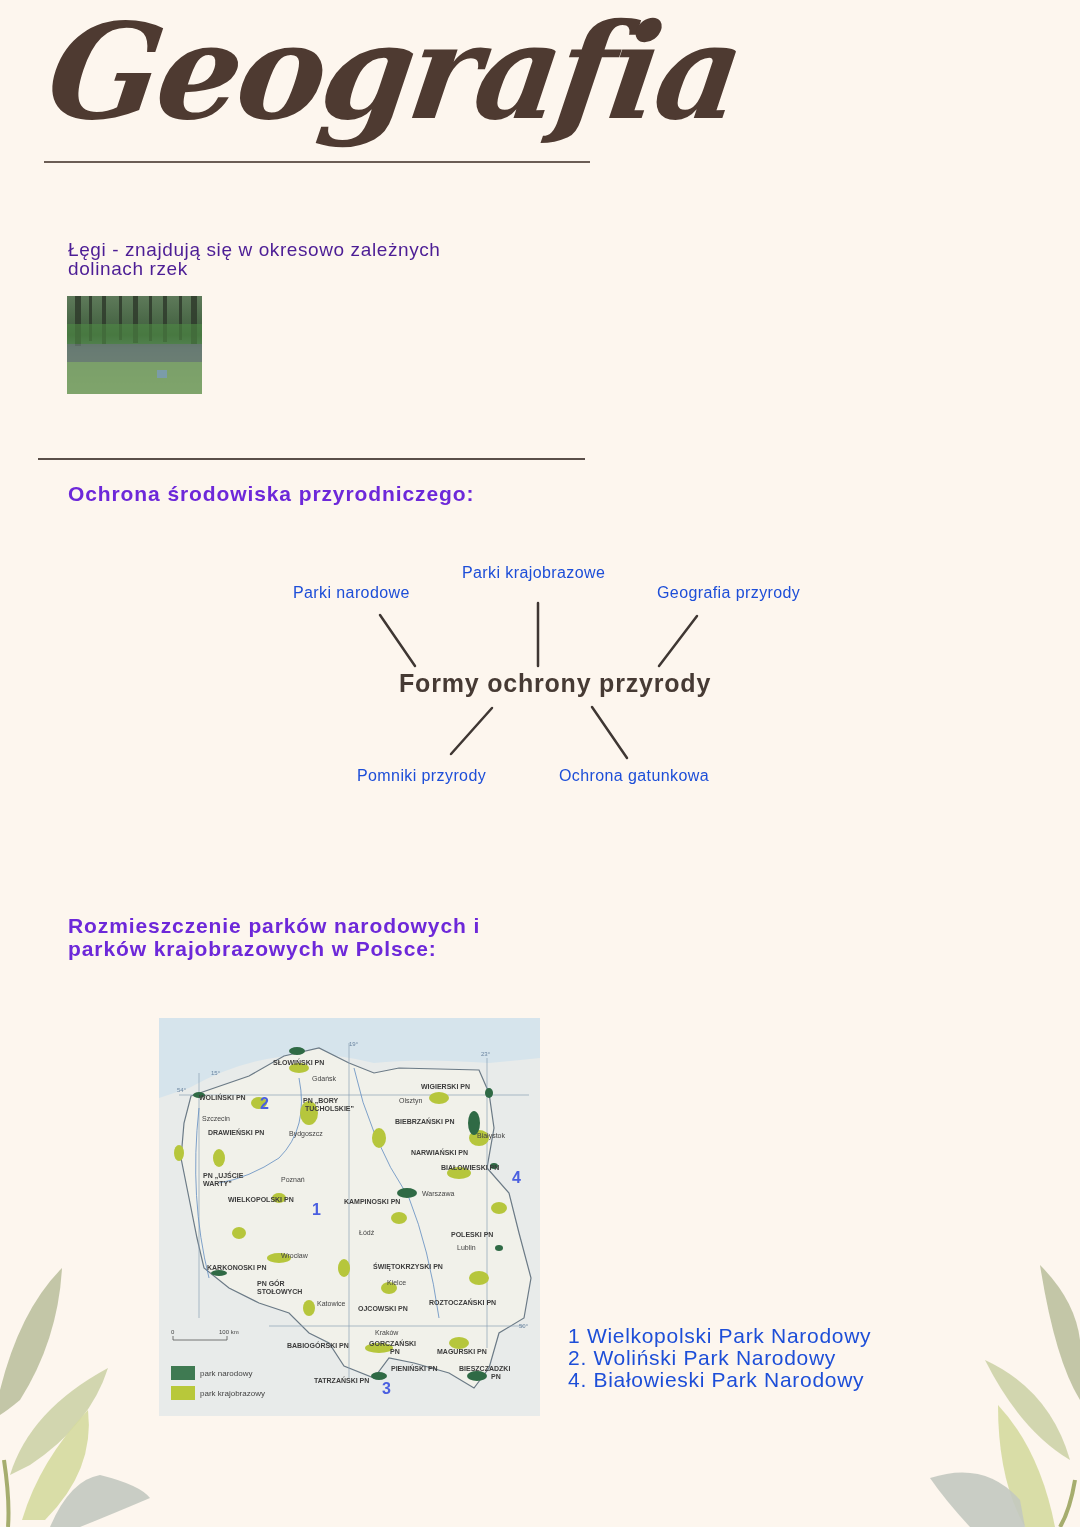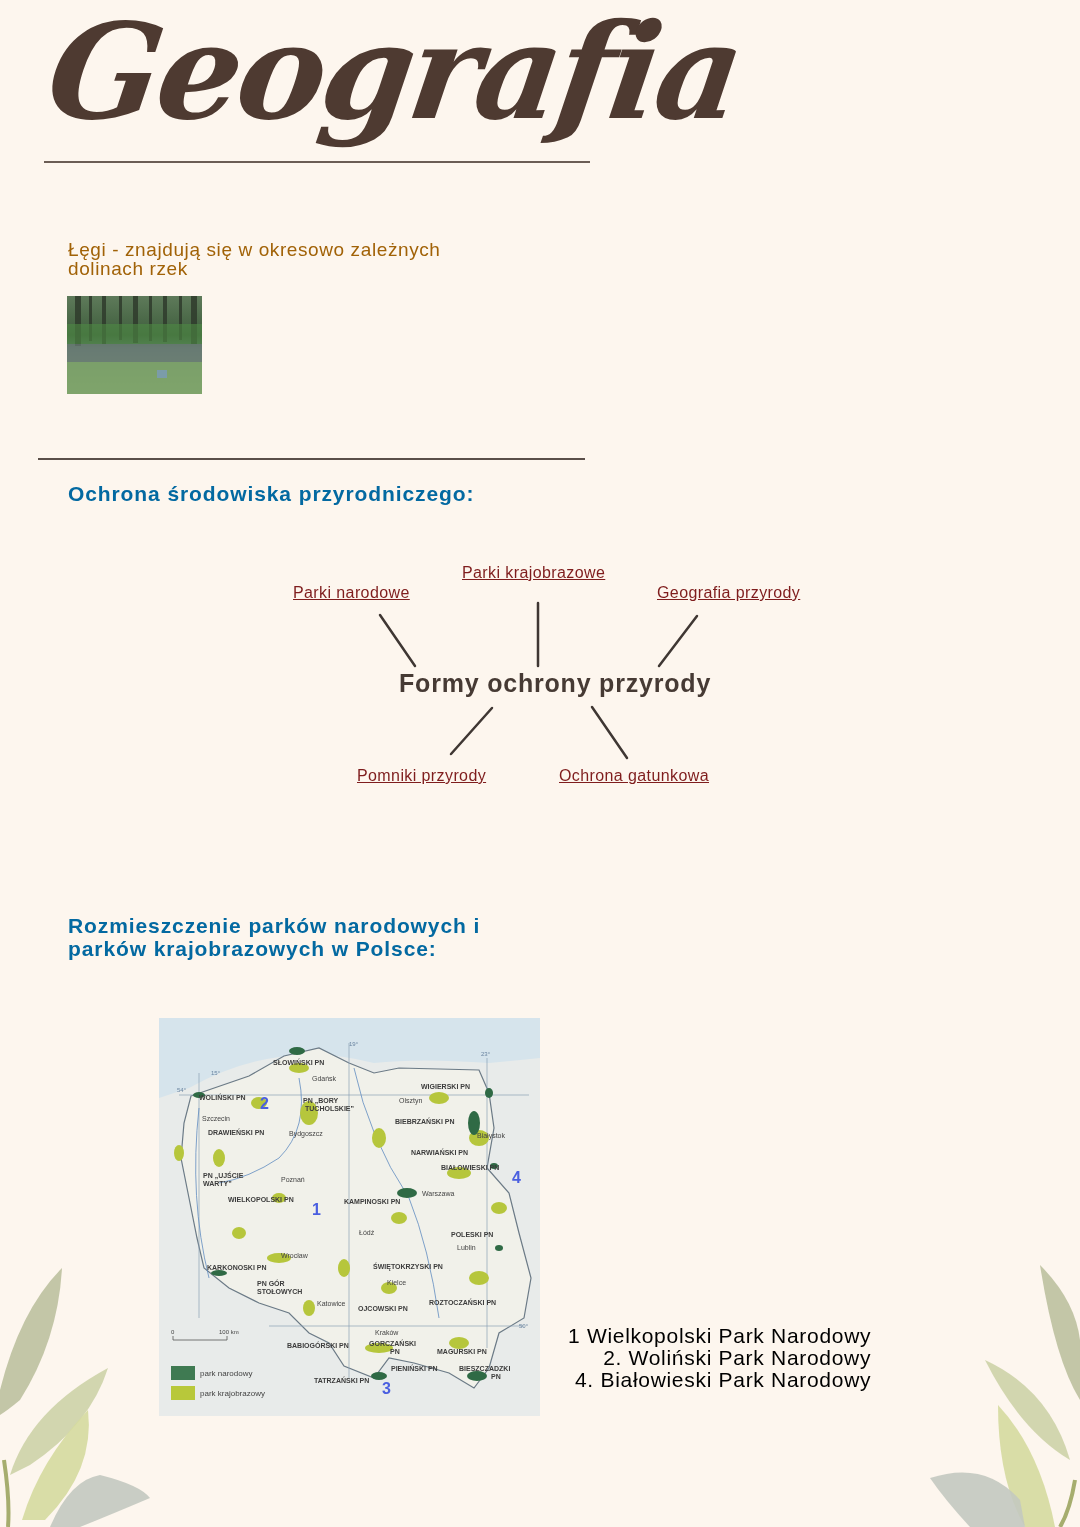--- a/index.html
+++ b/index.html
@@ -28,67 +28,65 @@
   .title-rule {
     left: 44px; top: 161px; width: 546px; height: 2px;
     background: #6b5d55;
   }
 
   
   .legi-text {
     left: 68px; top: 240px; width: 420px;
     font-size: 19px; line-height: 19px;
     letter-spacing: 0.6px;
-    color: #a16207;
+    color: #4c1d95;
   }
   .photo {
     left: 67px; top: 296px; width: 135px; height: 98px;
     overflow: hidden;
   }
 
   .section-rule {
     left: 38px; top: 458px; width: 547px; height: 2px;
     background: #5a4f49;
   }
 
   .h2 {
     font-weight: bold;
     font-size: 21px;
     letter-spacing: 0.9px;
-    color: #0369a1;
+    color: #6d28d9;
     line-height: 23px;
   }
   .h2-ochrona { left: 68px; top: 482px; }
   .h2-rozm { left: 68px; top: 914px; width: 470px; }
 
   
   .mm-label {
-    font-size: 16px; letter-spacing: 0.4px; color: #7f1d1d;
+    font-size: 16px; letter-spacing: 0.4px; color: #1d4ed8;
     white-space: nowrap;
-    text-decoration: underline;
   }
   .mm-center {
     left: 399px; top: 669px;
     font-weight: bold; font-size: 25px; letter-spacing: 0.8px;
     color: #463a34; white-space: nowrap;
   }
   .mm-lines { left: 0; top: 0; width: 1080px; height: 1527px; pointer-events: none; }
 
   
   .map {
     left: 159px; top: 1018px; width: 381px; height: 398px;
     background: #e9ecec;
     overflow: hidden;
   }
 
   .park-list {
     left: 568px; top: 1325px;
     font-size: 21px; line-height: 22px; letter-spacing: 0.7px;
-    color: #000000;
-    text-align: right;
+    color: #1d4ed8;
   }
   .park-list div { white-space: nowrap; }
 
   .leaves-left { left: 0; top: 1250px; width: 170px; height: 277px; }
   .leaves-right { left: 910px; top: 1250px; width: 170px; height: 277px; }
 </style>
 </head>
 <body>
 
 <div class="abs title">Geografia</div>

